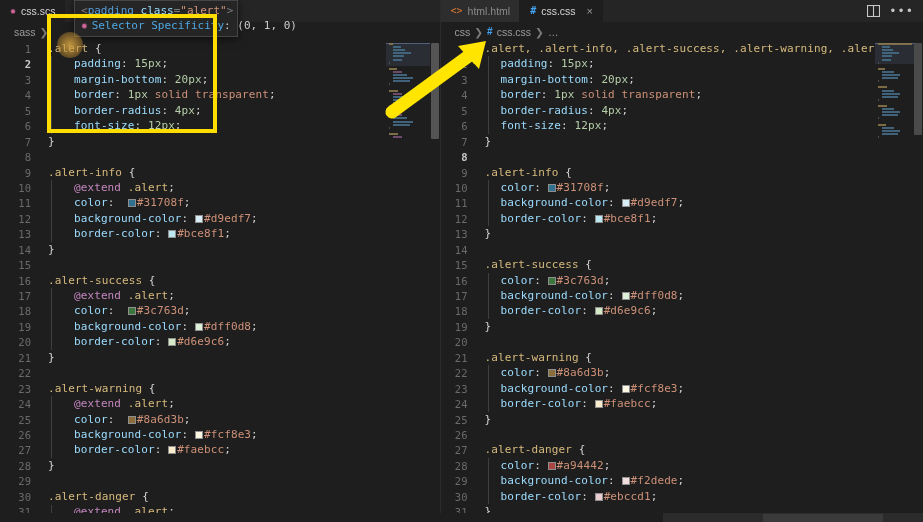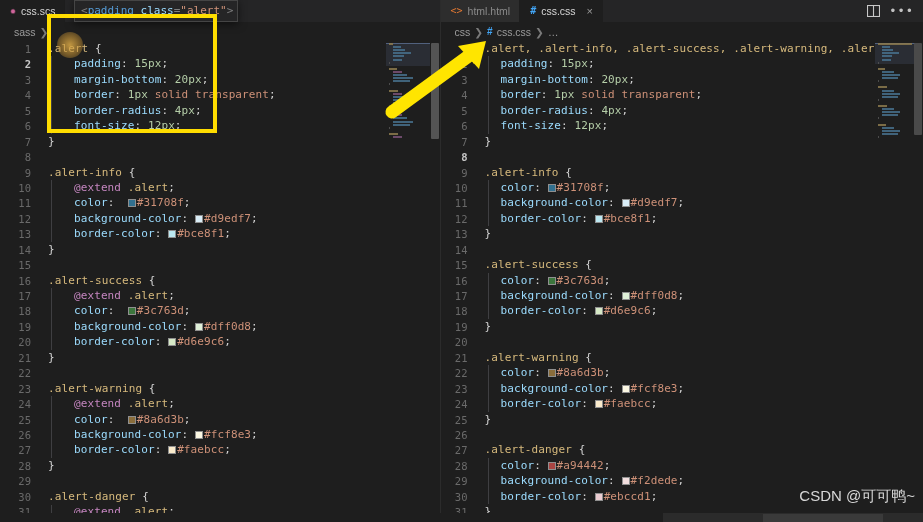--- a/index.html
+++ b/index.html
@@ -376,20 +376,23 @@
 
       <div class="vscroll" style="right:0;">
         <div class="vscroll-thumb" style="top:2px; height:96px;"></div>
       </div>
     </div>
 
     <div class="tooltip">
       <div class="tt-row">
         <span class="tt-ang">&lt;</span><span class="tt-el">padding</span><span> </span><span class="tt-attr">class</span><span class="tt-ang">=</span><span class="tt-str">"alert"</span><span class="tt-ang">&gt;</span>
       </div>
+      <div class="tt-row">
+        <span class="tt-sass-ico">✹</span><span class="tt-spec">Selector Specificity</span><span class="tt-tail">: (0, 1, 0)</span>
+      </div>
     </div>
 
     <div class="hl-box" style="left:47px; top:14px; width:170px; height:119px;"></div>
 
     <div class="cursor-blob" style="left:57px; top:32px;"></div>
   </div>
 
   <div class="pane pane-right">
 
     <div class="tabstrip">
@@ -502,14 +505,13 @@
   <div class="taskbar-box"></div>
 
   <svg class="arrow-svg" viewBox="0 0 923 522">
     <g>
       <line x1="392" y1="112" x2="470" y2="55" stroke="#ffe500" stroke-width="13" stroke-linecap="round"></line>
       <polygon points="485,42 462,48 474,64" fill="#ffe500"></polygon>
       <polygon points="486,41 458,46 479,69" fill="#ffe500"></polygon>
     </g>
   </svg>
 
-  <div class="watermark">CSDN @可可鸭~</div>
 </div>
 
 </body></html>

